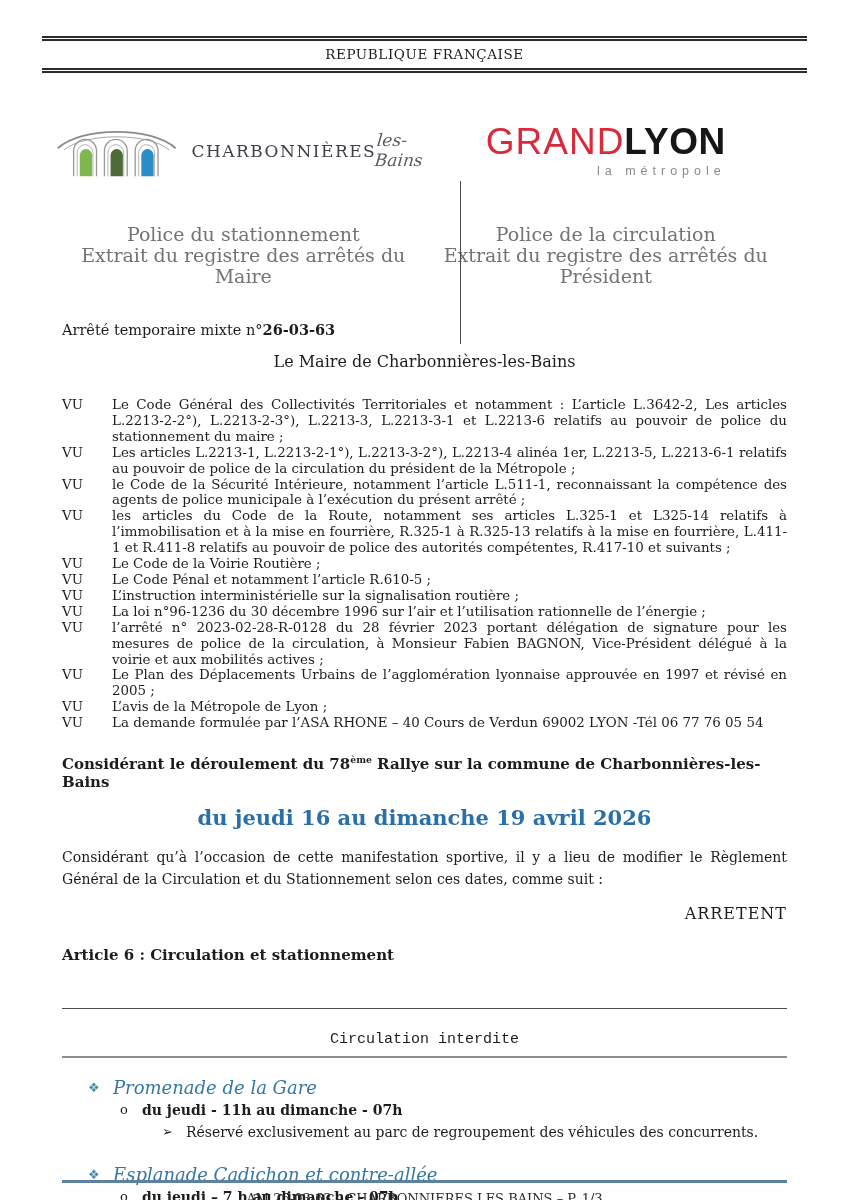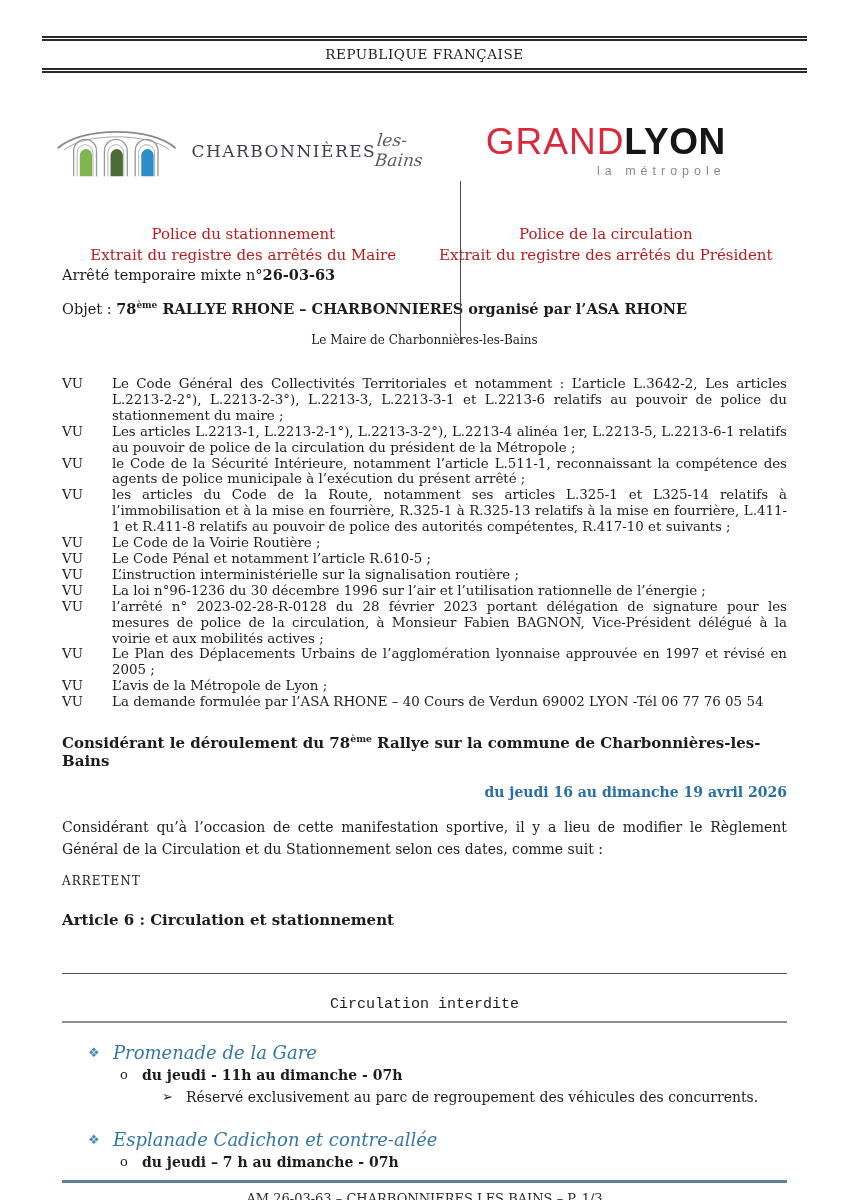--- a/index.html
+++ b/index.html
@@ -29,38 +29,38 @@
   .charb-script { font-style:italic; font-size:17px; color:#5e5965; margin-top:-1px; transform:skewX(-6deg); }
 
   .gl-wordmark { font-family:"Liberation Sans", sans-serif; font-size:37px; line-height:1; white-space:nowrap; }
   .gl-red { color:#d92a3c; letter-spacing:1px; }
   .gl-black { color:#161616; font-weight:bold; letter-spacing:.5px; }
   .gl-tagline { font-family:"Liberation Sans", sans-serif; font-size:12.5px; color:#8a8a8a;
                 letter-spacing:5px; text-align:right; width:100%; margin-top:4px; }
   .gl-box { display:flex; flex-direction:column; align-items:flex-end; }
 
   .caption-row { display:flex; margin-top:11px; }
-  .caption { width:50%; text-align:center; font-size:15px; line-height:21px; color:#b91c1c; }
+  .caption { width:50%; text-align:center; font-size:19px; line-height:21px; color:#737373; }
 
   
   .content { margin:0 62px; }
-  .arrete-line { font-size:14.5px; }
+  .arrete-line { margin-top:34px; font-size:14.5px; }
   .objet-line { margin-top:17px; font-size:14.5px; }
   sup { font-size:.62em; }
-  .addressees { margin-top:13px; text-align:center; font-size:12px; line-height:21px; }
+  .addressees { margin-top:13px; text-align:center; font-size:16px; line-height:21px; }
 
   .vu-list { margin-top:25px; }
   .vu-row { display:flex; font-size:13.4px; line-height:15.9px; }
   .vu-label { width:50px; flex:none; }
   .vu-text { flex:1; text-align:justify; }
 
   .considerant-title { margin-top:23px; font-size:15px; font-weight:bold; }
-  .date-line { margin-top:14px; text-align:right; font-size:14px; font-weight:bold; color:#2a6fa8; }
+  .date-line { margin-top:14px; text-align:center; font-size:21px; font-weight:bold; color:#2a6fa8; }
   .considerant-body { margin-top:16px; font-size:14px; line-height:22px; text-align:justify; }
-  .arretent { margin-top:14px; text-align:left; font-size:12px; letter-spacing:1px; }
+  .arretent { margin-top:14px; text-align:right; font-size:16px; letter-spacing:1px; }
   .article-title { margin-top:23px; font-size:15px; font-weight:bold; }
 
   .section-header {
     margin-top:44px; border-top:1.5px solid #4d4d4d; border-bottom:2.5px solid #8e8e8e;
     text-align:center; padding:22px 0 8px 0; font-size:15px; color:#1c1c1c;font-family:Liberation Mono, monospace;
   }
 
   .streets { margin-top:19px; font-size:14px; line-height:22px; }
   .street + .street { margin-top:21px; }
   .row { display:flex; }
@@ -123,21 +123,20 @@
         <div>Police de la circulation</div>
         <div>Extrait du registre des arrêtés du Président</div>
       </div>
     </div>
   </div>
 
   <div class="content">
 
     <p class="arrete-line"><span>Arrêté temporaire mixte n°</span><b>26-03-63</b></p>
 
-    <p class="objet-line"><span>Objet : </span><b><span>78</span><sup>ème</sup><span> RALLYE RHONE – CHARBONNIERES organisé par l’ASA RHONE</span></b></p>
 
     <div class="addressees">
       <div>Le Maire de Charbonnières-les-Bains</div>
     </div>
 
     <div class="vu-list">
       <div class="vu-row">
           <span class="vu-label">VU</span>
           <span class="vu-text">Le Code Général des Collectivités Territoriales et notamment : L’article L.3642-2, Les articles L.2213-2-2°), L.2213-2-3°), L.2213-3, L.2213-3-1 et L.2213-6 relatifs au pouvoir de police du stationnement du maire ;</span>
         </div>

